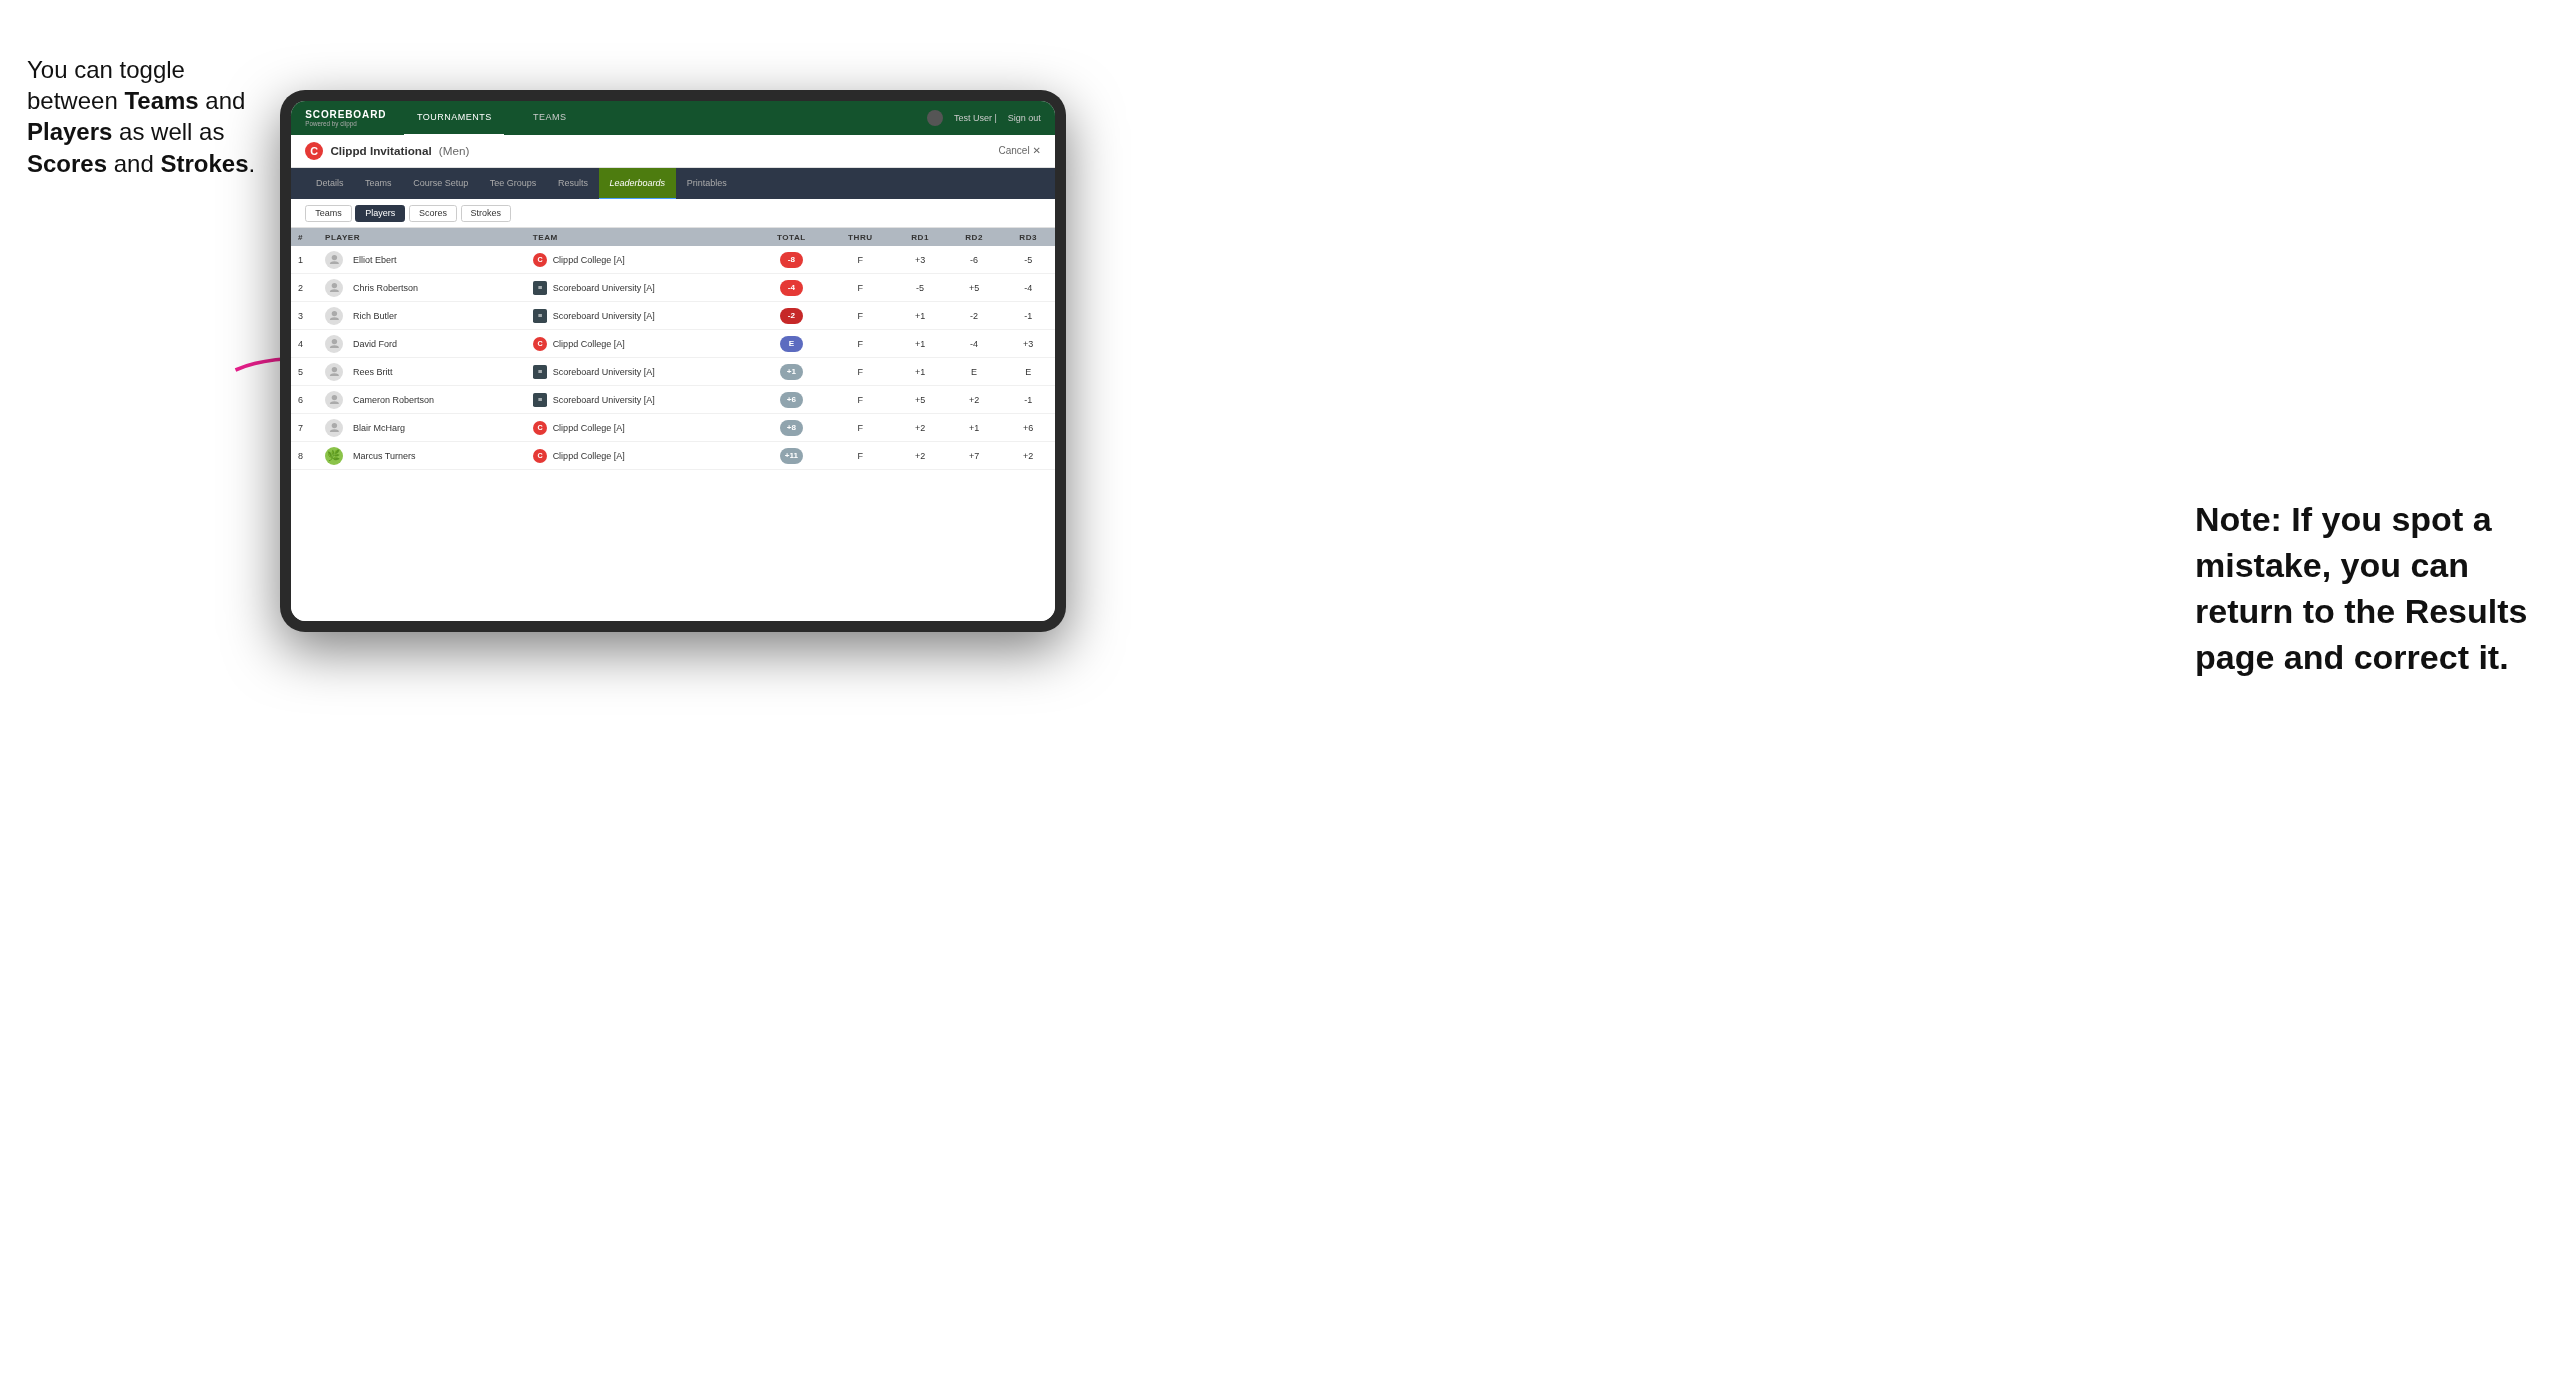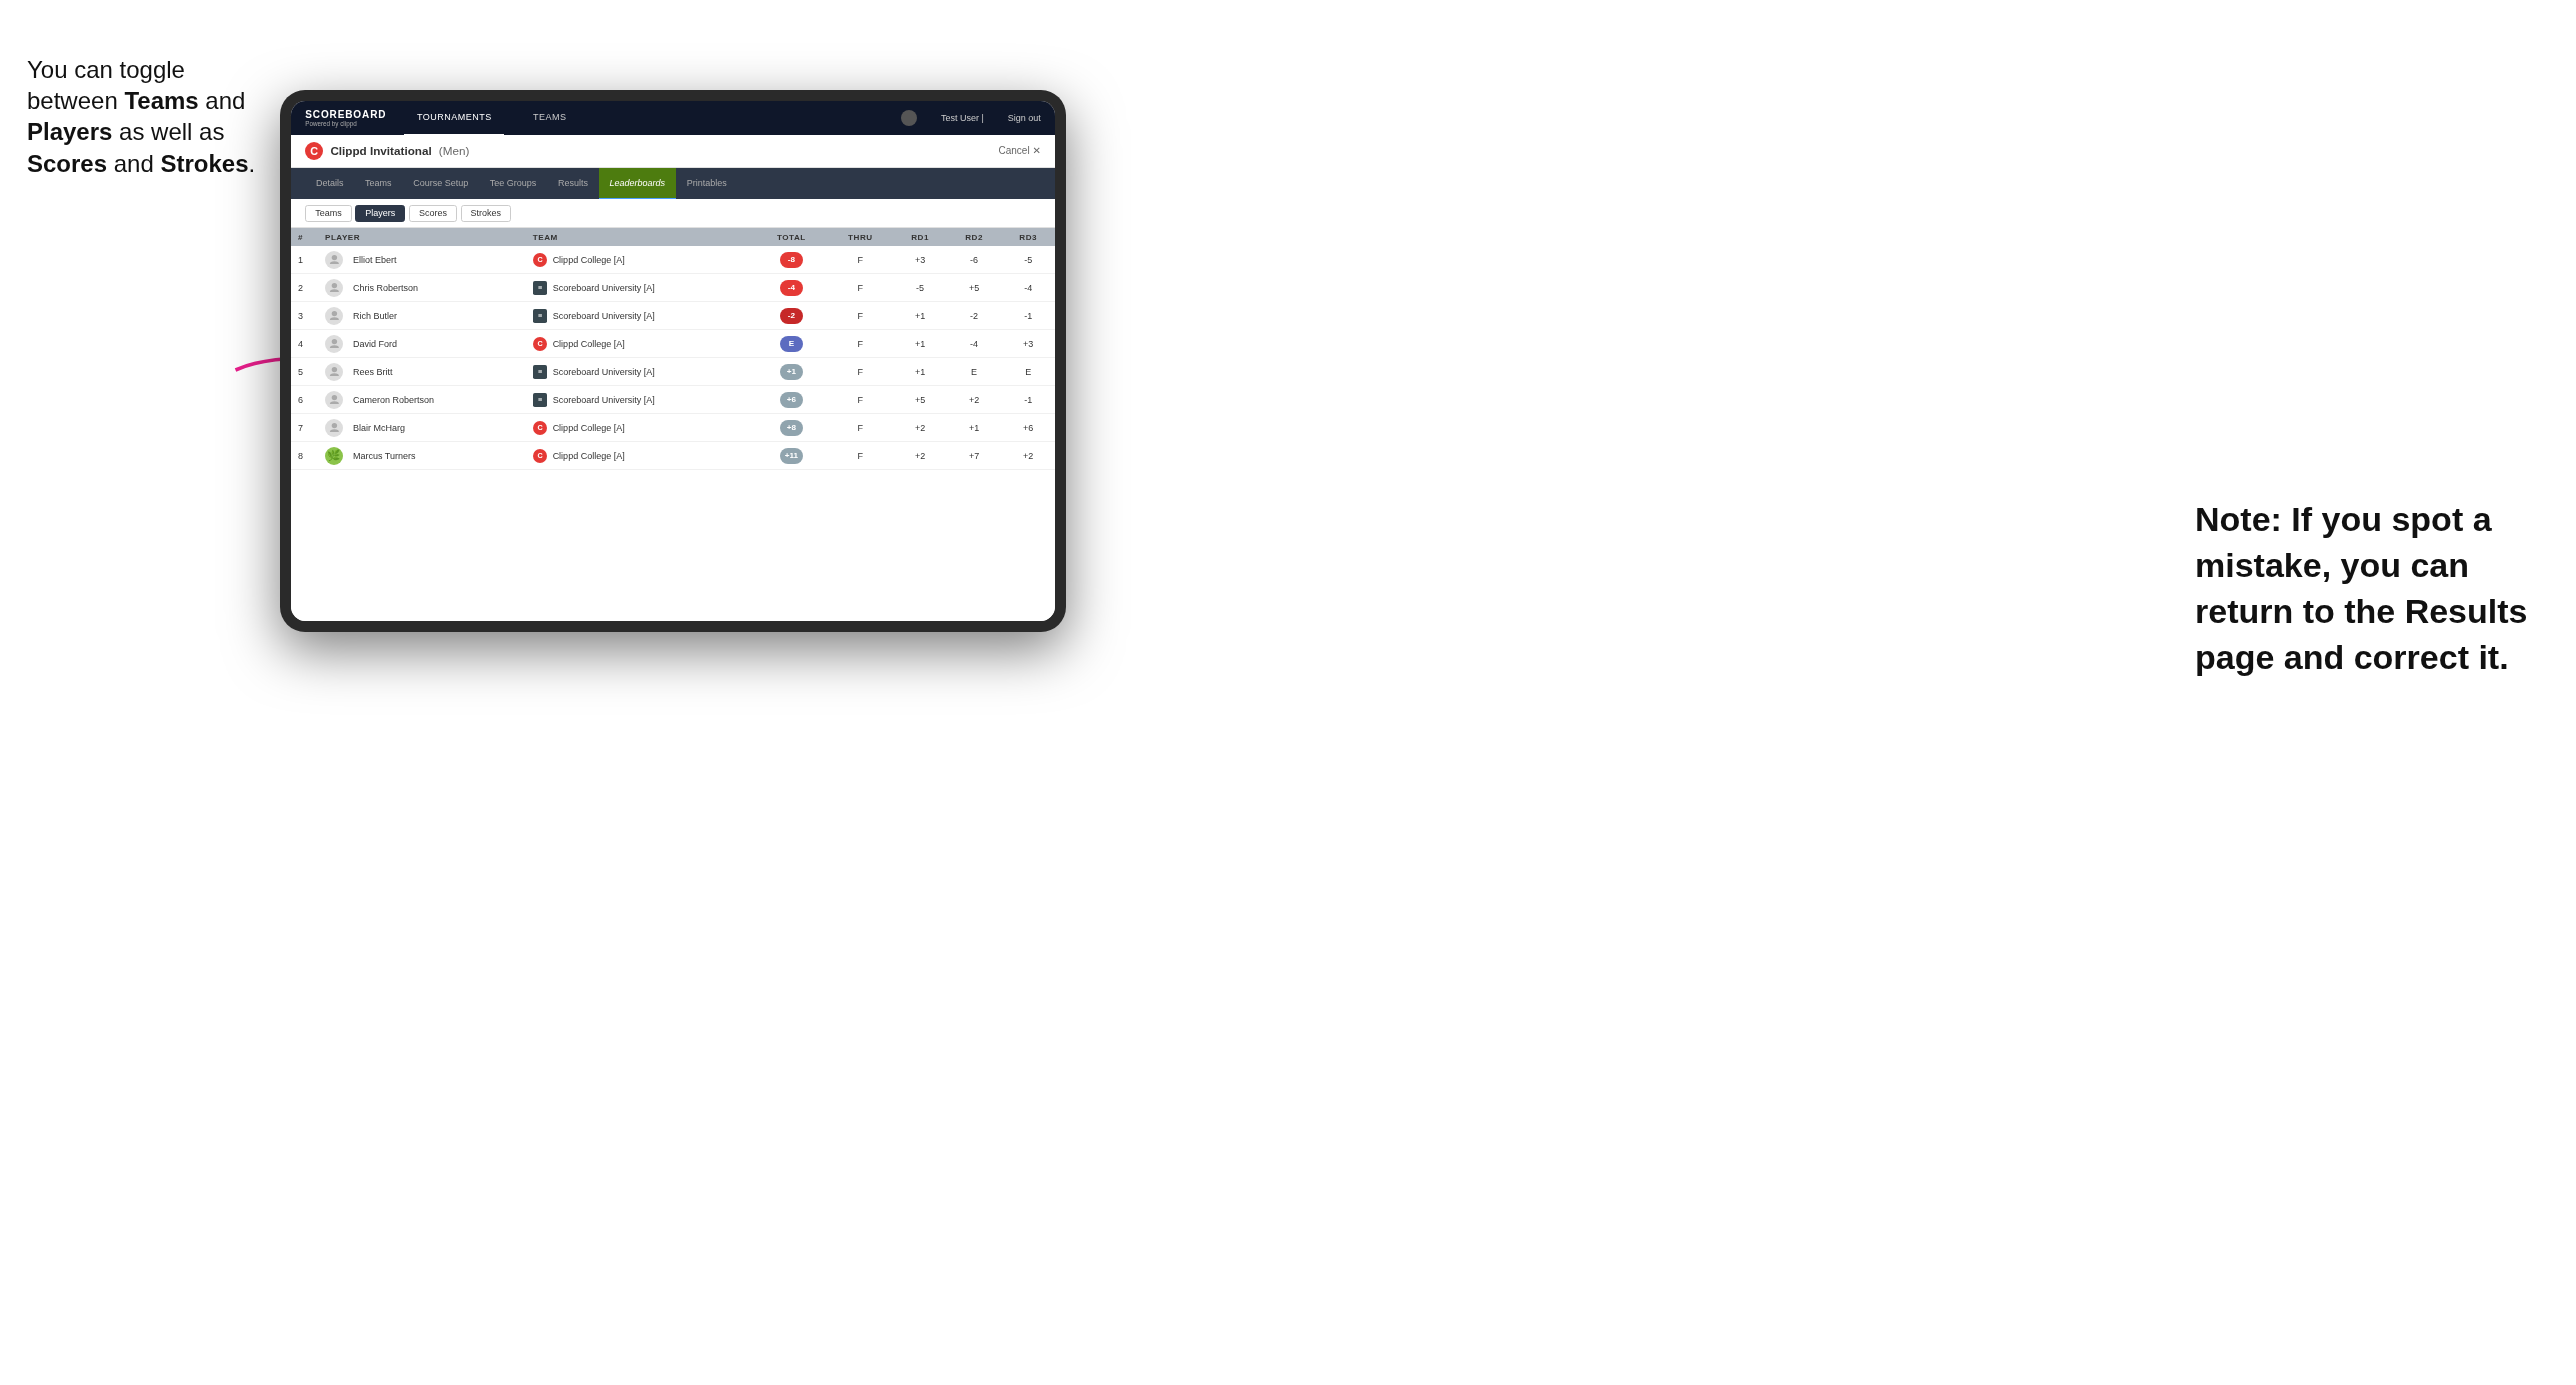--- a/index.html
+++ b/index.html
@@ -54,21 +54,21 @@
       height: 100%;
       background: #f4f4f4;
       border-radius: 14.4px;
       overflow: hidden;
       display: flex;
       flex-direction: column;
     }
 
     
     .nav-bar {
-      background: #0f172a;
+      background: #14532d;
       display: flex;
       align-items: center;
       padding: 0 14.4px;
       height: 34px;
       flex-shrink: 0;
     }
 
     .scoreboard-logo {
       display: flex;
       flex-direction: column;
@@ -104,21 +104,21 @@
       border-bottom: 1.8px solid transparent;
     }
     .nav-link.active {
       color: #ffffff;
       border-bottom: 1.8px solid #ffffff;
     }
 
     .nav-right {
       display: flex;
       align-items: center;
-      gap: 24px;
+      gap: 11px;
       font-size: 9px;
       color: #ccc;
       justify-content: flex-end;
     }
     .user-avatar-small {
       width: 16.3px;
       height: 16.3px;
       background: #555;
       border-radius: 50%;
     }

